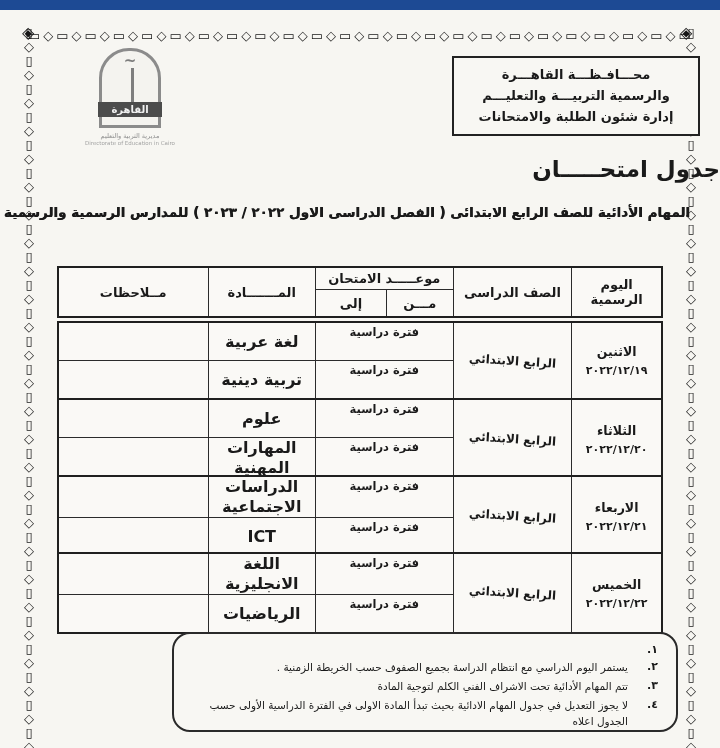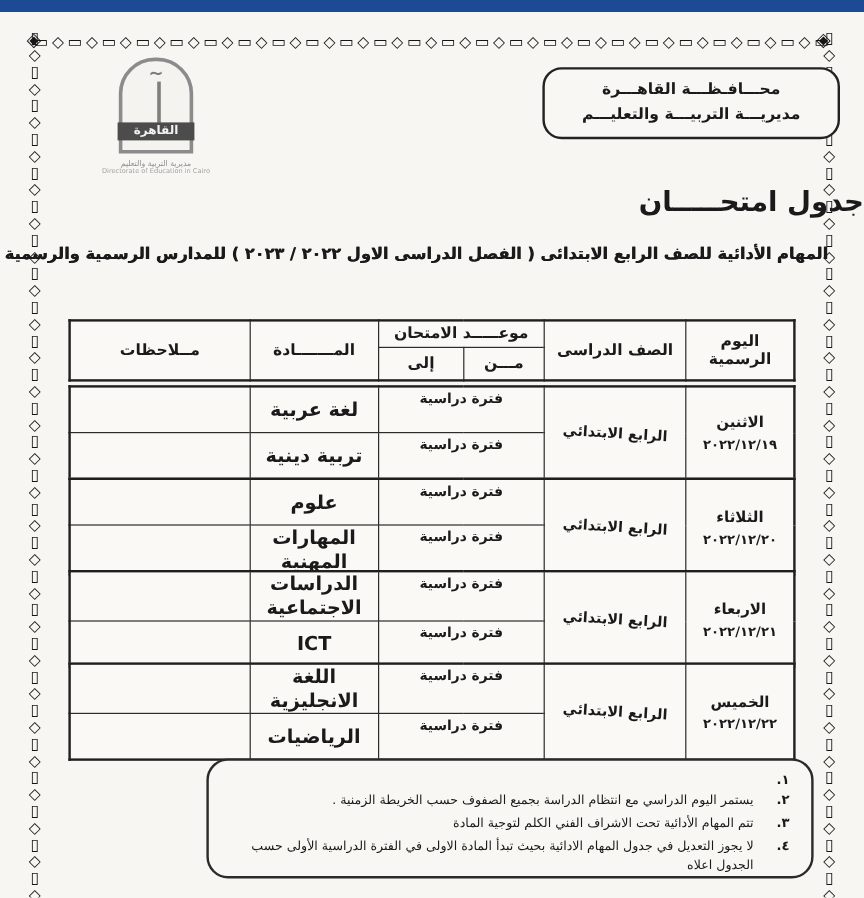--- a/index.html
+++ b/index.html
@@ -11,21 +11,21 @@
   .chain-h{left:28px;top:25px;width:664px;height:22px;line-height:22px;
            white-space:nowrap;letter-spacing:3px;text-align:center;}
   .chain-v{top:26px;width:26px;height:722px;line-height:14px;white-space:pre-line;text-align:center;}
   .chain-left{left:16px;}
   .chain-right{left:678px;}
   .chain-c{font-size:16px;width:18px;height:18px;line-height:18px;top:24px;}
   .corner-l{left:22px;} .corner-r{left:680px;}
 
   
   .org-box{position:absolute;left:452px;top:56px;width:232px;border:2px solid #222;
-           border-radius:16px;padding:7px 6px;direction:rtl;text-align:center;
+           border-radius:0;padding:7px 6px;direction:rtl;text-align:center;
            background:#f8f7f3;}
   .org-box div{font-weight:bold;font-size:13px;line-height:1.6;white-space:nowrap;}
 
   
   .logo{position:absolute;left:68px;top:48px;width:124px;text-align:center;}
   .arch{position:relative;margin:0 auto;width:56px;height:74px;border:3px solid #8b8b8b;
         border-radius:30px 30px 0 0;background:#f4f3ef;}
   .arch .tilde{position:absolute;top:1px;left:0;right:0;color:#7c7c7c;font-size:15px;font-weight:bold;}
   .arch .minaret{position:absolute;left:29px;top:17px;bottom:12px;width:3px;background:#7e7e7e;}
   .arch .band{position:absolute;left:-4px;right:-4px;bottom:8px;height:15px;background:#4c4c4c;
@@ -181,21 +181,22 @@
 ▯
 ◇
 ▯
 ◇
 </div>
 <div class="chain chain-c corner-l">◈</div>
 <div class="chain chain-c corner-r">◈</div>
 
 <div class="org-box">
   <div>محـــافـظـــة القاهـــرة</div>
-  <div>مديريـــة التربيـــة والتعليـــم</div>
+  <div>والرسمية التربيـــة والتعليـــم</div>
+  <div>إدارة شئون الطلبة والامتحانات</div>
 </div>
 
 <div class="logo">
   <div class="arch">
     <div class="tilde">~</div>
     <div class="minaret"></div>
     <div class="band">القاهرة</div>
   </div>
   <div class="sub-ar">مديرية التربية والتعليم</div>
   <div class="sub-en">Directorate of Education in Cairo</div>

